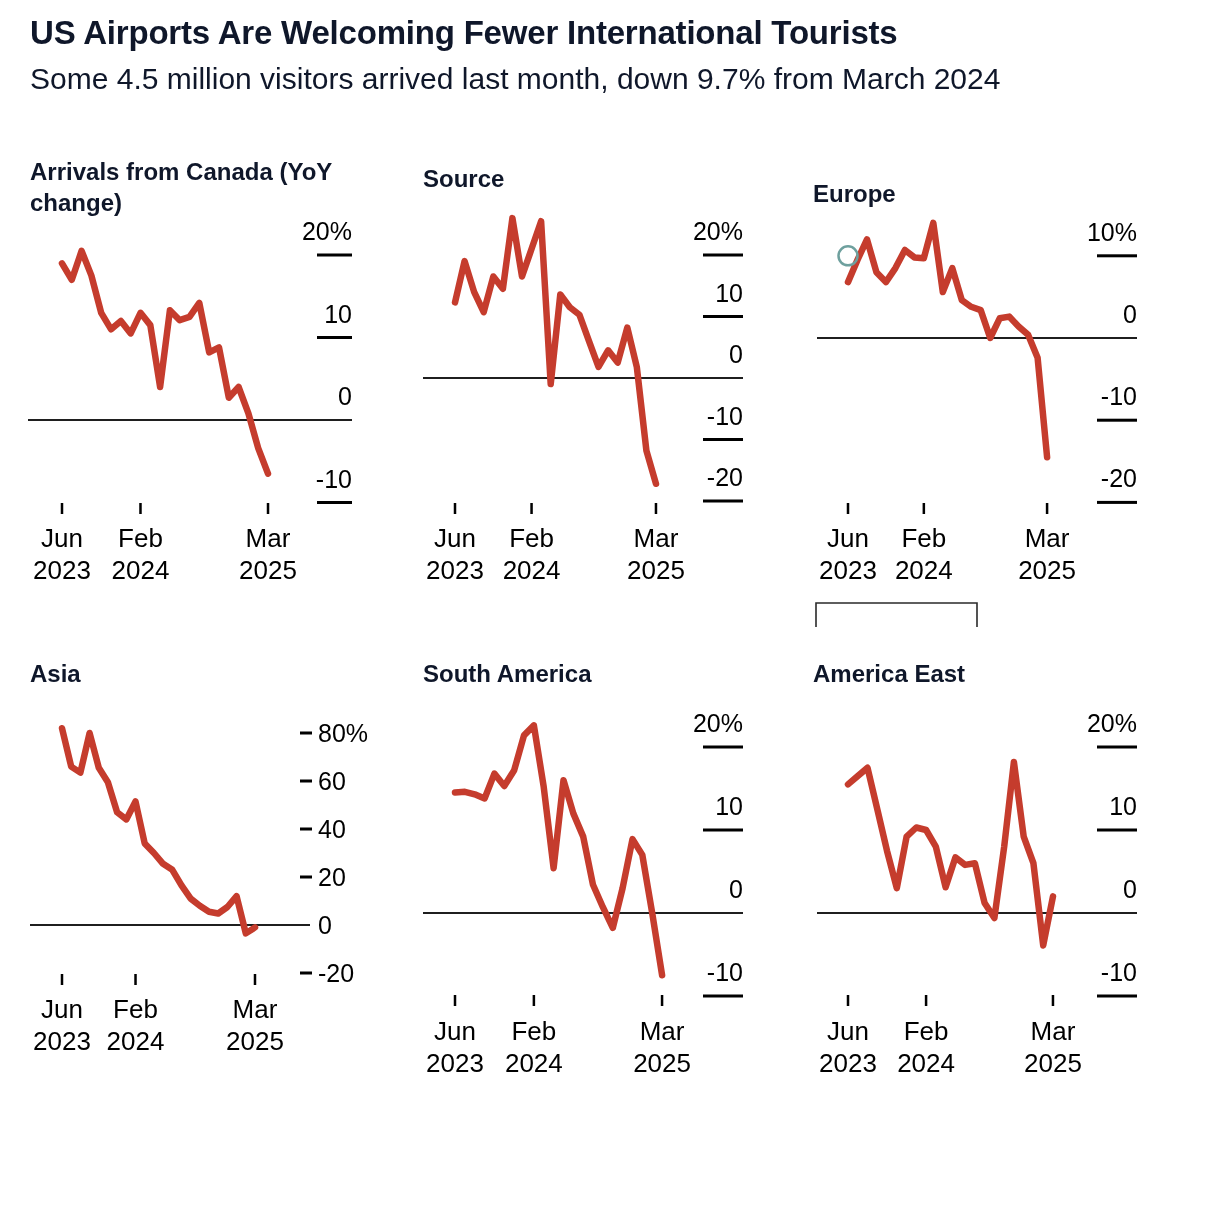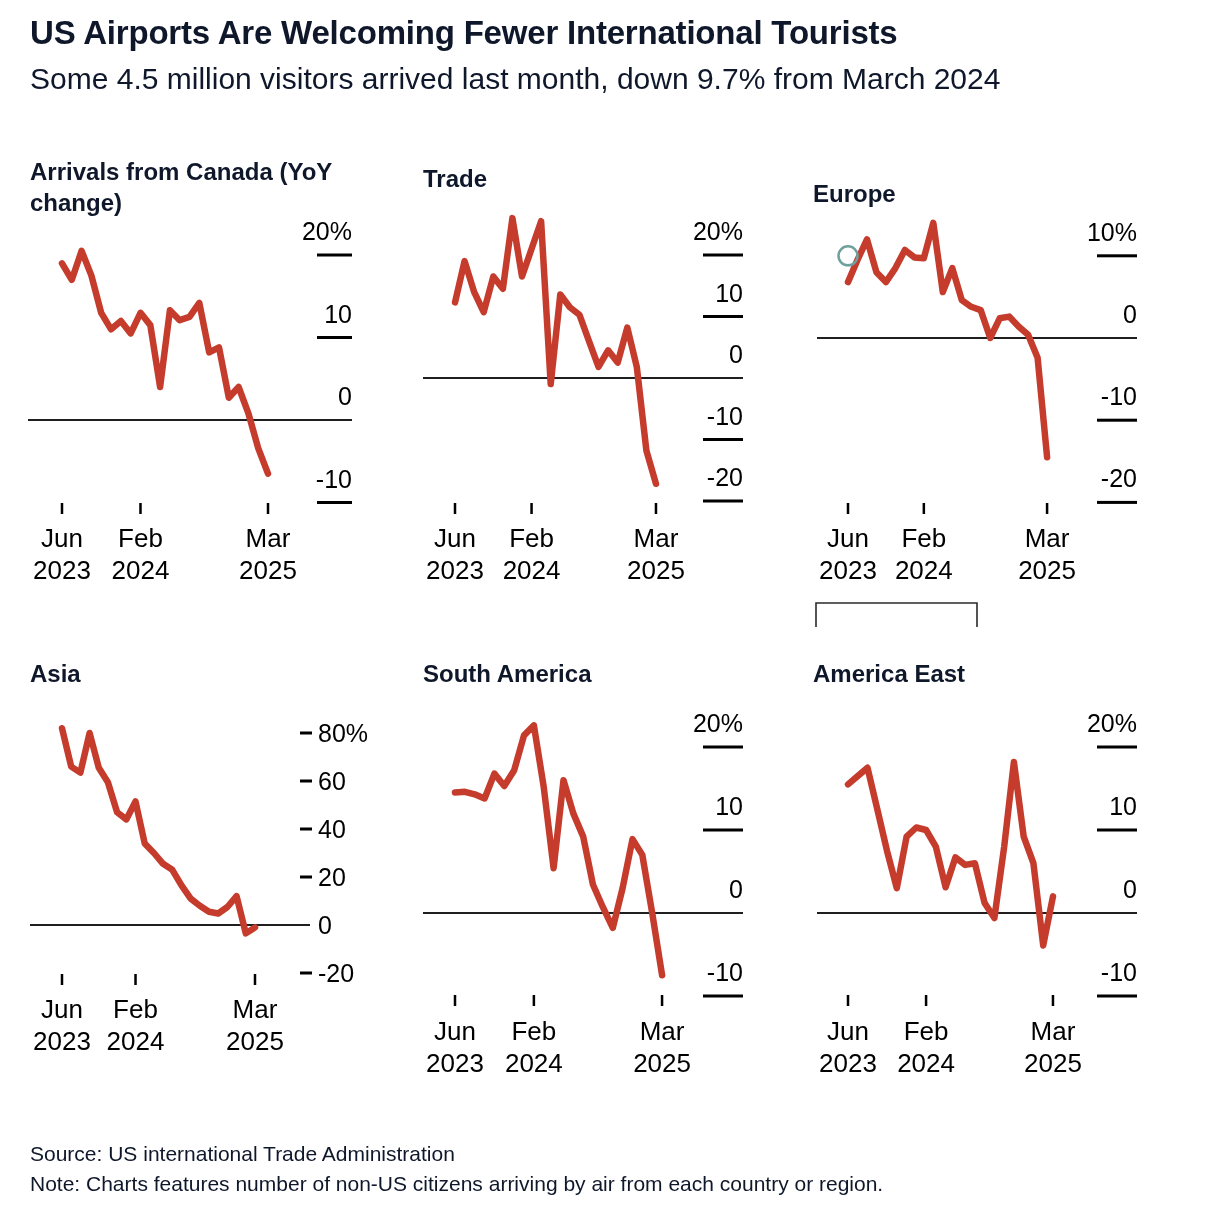--- a/index.html
+++ b/index.html
@@ -39,21 +39,21 @@
   }
 </style>
 </head>
 <body>
 
 <div class="page">
   <div class="page-title">US Airports Are Welcoming Fewer International Tourists</div>
   <div class="page-subtitle">Some 4.5 million visitors arrived last month, down 9.7% from March 2024</div>
 
   <div class="chart-title" id="t-canada">Arrivals from Canada (YoY change)</div>
-  <div class="chart-title" id="t-mexico">Trade</div>
+  <div class="chart-title" id="t-mexico">Source</div>
   <div class="chart-title" id="t-europe">Europe</div>
   <div class="chart-title" id="t-sa">South America</div>
   <div class="chart-title" id="t-asia">Asia</div>
   <div class="chart-title" id="t-me">America East</div>
 
   <svg id="charts-svg" width="1212" height="1220" viewBox="0 0 1212 1220">
       <g>
         <rect x="317" y="253.5" width="35" height="3" fill="#000000"></rect>
         <text x="352" y="240" text-anchor="end" class="ylab">20%</text>
         <rect x="317" y="336" width="35" height="3" fill="#000000"></rect>
@@ -176,17 +176,13 @@
         <rect x="924.83" y="995" width="2.5" height="11" fill="#000000"></rect>
         <text x="926.08" y="1040" text-anchor="middle" class="xlab">Feb</text>
         <text x="926.08" y="1072" text-anchor="middle" class="xlab">2024</text>
         <rect x="1051.71" y="995" width="2.5" height="11" fill="#000000"></rect>
         <text x="1052.96" y="1040" text-anchor="middle" class="xlab">Mar</text>
         <text x="1052.96" y="1072" text-anchor="middle" class="xlab">2025</text>
         <polyline points="848.0,784.4 857.8,776.0 867.5,767.8 877.3,809.3 887.0,850.8 896.8,888.1 906.6,836.6 916.3,827.5 926.1,830.0 935.8,846.6 945.6,887.3 955.4,857.4 965.1,864.9 974.9,863.2 984.6,903.0 994.4,918.0 1004.2,846.6 1013.9,761.9 1023.7,836.6 1033.4,863.2 1043.2,945.4 1053.0,896.4" fill="none" stroke="#c53c2d" stroke-width="6.5" stroke-linejoin="round" stroke-linecap="round"></polyline>
       </g>
     </svg>
 
-  <div class="footer">
-    <div>Source: US international Trade Administration</div>
-    <div>Note: Charts features number of non-US citizens arriving by air from each country or region.</div>
-  </div>
 </div>
 
 </body></html>

